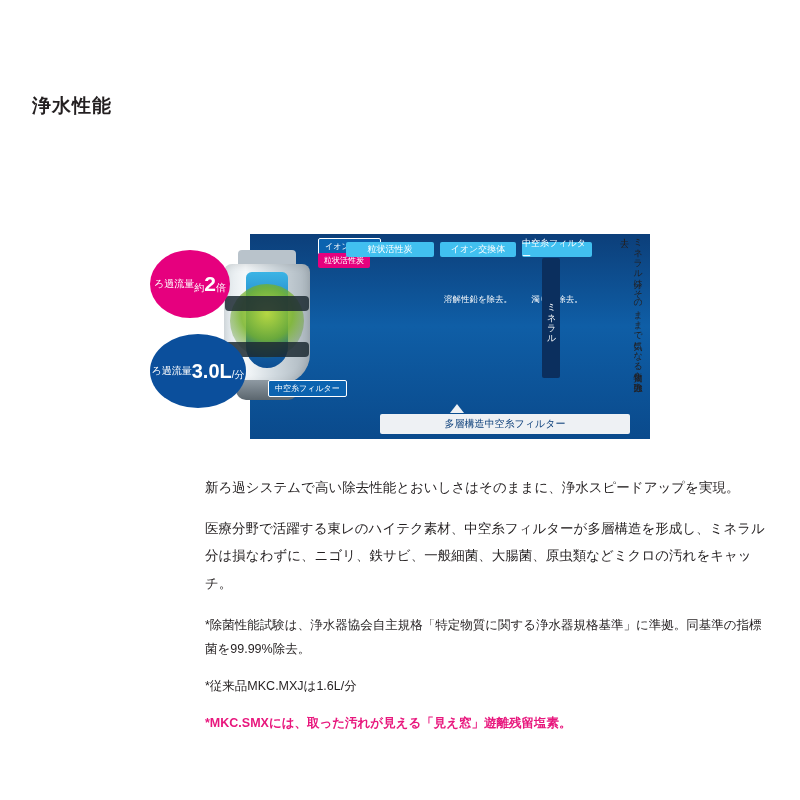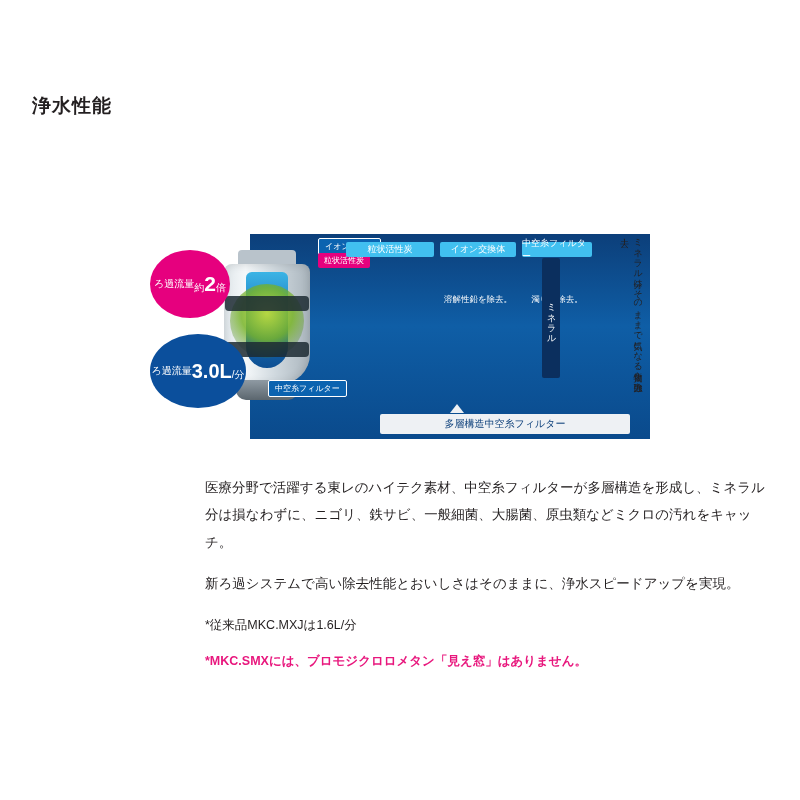--- a/index.html
+++ b/index.html
@@ -363,22 +363,23 @@
     <div class="col3">濁りを除去。</div>
 
     <div class="mineral-band">ミネラル</div>
     <div class="mineral-note">ミネラル分はそのままで気になる物質を強力除去！</div>
 
     <div class="arrow-up"></div>
     <div class="bottom-band">多層構造中空糸フィルター</div>
   </div>
 
   <div class="body-copy">
+    <p>新ろ過システムで高い除去性能とおいしさはそのままに、浄水スピードアップを実現。</p>
     <p>医療分野で活躍する東レのハイテク素材、中空糸フィルターが多層構造を形成し、ミネラル分は損なわずに、ニゴリ、鉄サビ、一般細菌、大腸菌、原虫類などミクロの汚れをキャッチ。</p>
-    <p>新ろ過システムで高い除去性能とおいしさはそのままに、浄水スピードアップを実現。</p>
   </div>
 
   <div class="notes">
+    <p>*除菌性能試験は、浄水器協会自主規格「特定物質に関する浄水器規格基準」に準拠。同基準の指標菌を99.99%除去。</p>
     <p>*従来品MKC.MXJは1.6L/分</p>
-    <p class="note-pink">*MKC.SMXには、ブロモジクロロメタン「見え窓」はありません。</p>
+    <p class="note-pink">*MKC.SMXには、取った汚れが見える「見え窓」遊離残留塩素。</p>
   </div>
 
 </div>
 
 </body></html>

